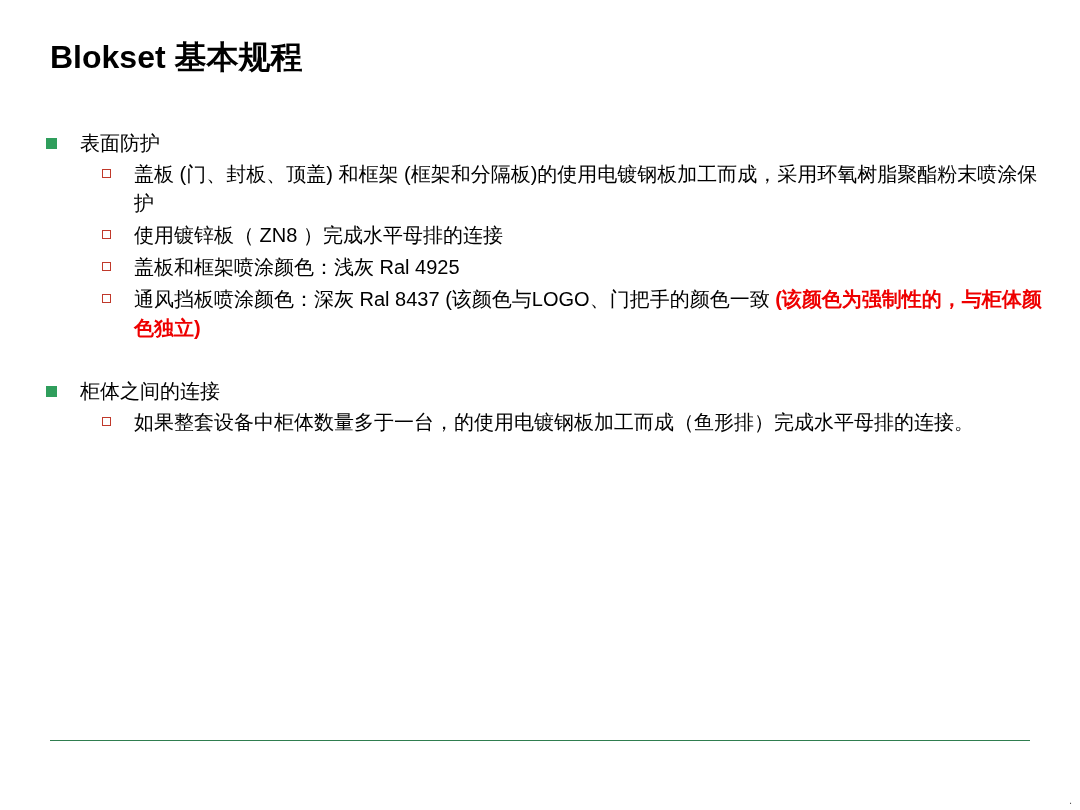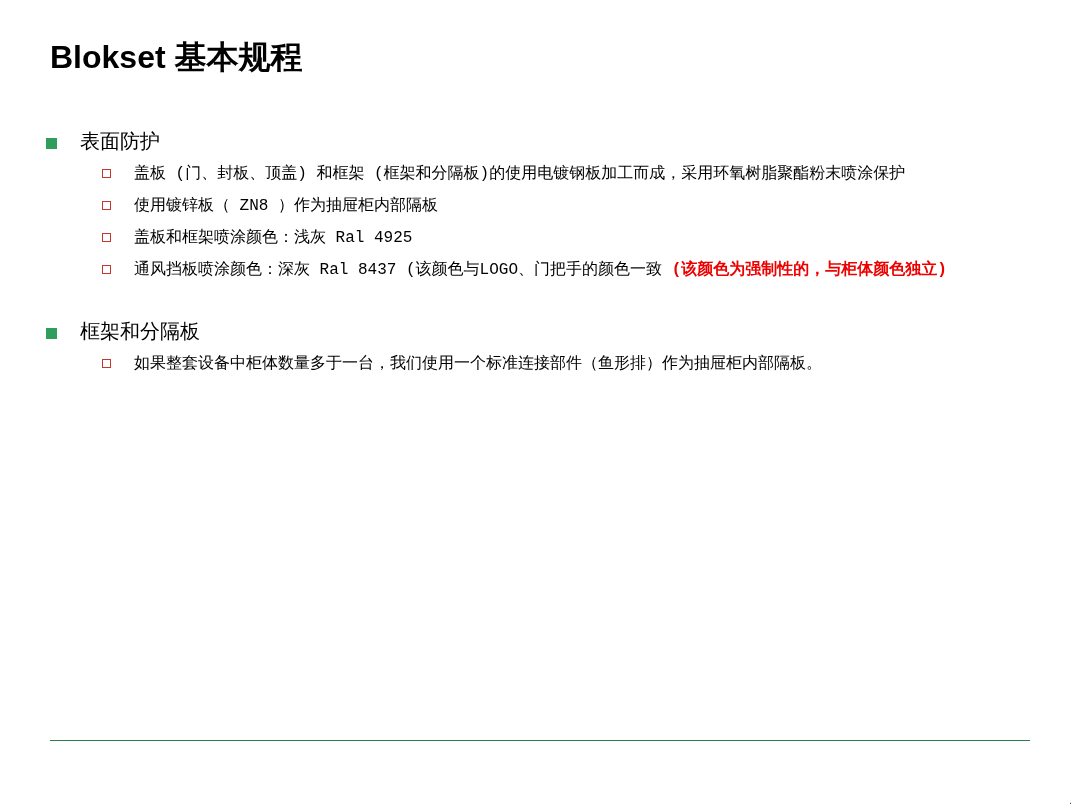--- a/index.html
+++ b/index.html
@@ -28,21 +28,20 @@
     font-weight: bold;
     color: #000000;
     letter-spacing: 0px;
     white-space: nowrap;
   }
   .body-area {
     position: absolute;
     left: 44px;
     top: 128px;
     width: 1000px;
-    font-family: Liberation Mono, monospace;
   }
   
   .lvl1 {
     position: relative;
     padding-left: 36px;
     margin-bottom: 2px;
     font-size: 20px;
     line-height: 30px;
     color: #000000;
   }
@@ -53,21 +52,21 @@
     width: 11px;
     height: 11px;
     background: #2f9e5c;
     display: block;
   }
   
   .lvl2 {
     position: relative;
     padding-left: 90px;
     margin-bottom: 3px;
-    font-size: 16px;
+    font-size: 20px;
     line-height: 29px;
     color: #000000;
   }
   .lvl2 .marker {
     position: absolute;
     left: 58px;
     top: 9px;
     width: 9px;
     height: 9px;
     border: 1.5px solid #c0392b;
@@ -112,43 +111,43 @@
       <span>表面防护</span>
     </div>
 
     <div class="lvl2">
       <span class="marker"></span>
       <span>盖板 (门、封板、顶盖) 和框架 (框架和分隔板)的使用电镀钢板加工而成，采用环氧树脂聚酯粉末喷涂保护</span>
     </div>
 
     <div class="lvl2">
       <span class="marker"></span>
-      <span>使用镀锌板（ ZN8 ）作为抽屉柜内部隔板</span>
+      <span>使用镀锌板（ ZN8 ）完成水平母排的连接</span>
     </div>
 
     <div class="lvl2">
       <span class="marker"></span>
       <span>盖板和框架喷涂颜色：浅灰 Ral 4925</span>
     </div>
 
     <div class="lvl2">
       <span class="marker"></span>
       <span>通风挡板喷涂颜色：深灰 Ral 8437 (该颜色与LOGO、门把手的颜色一致 </span><span class="red">(该颜色为强制性的，与柜体颜色独立)</span>
     </div>
 
     <div class="gap"></div>
 
     <div class="lvl1">
       <span class="marker"></span>
-      <span>框架和分隔板</span>
+      <span>柜体之间的连接</span>
     </div>
 
     <div class="lvl2">
       <span class="marker"></span>
-      <span>如果整套设备中柜体数量多于一台，我们使用一个标准连接部件（鱼形排）作为抽屉柜内部隔板。</span>
+      <span>如果整套设备中柜体数量多于一台，的使用电镀钢板加工而成（鱼形排）完成水平母排的连接。</span>
     </div>
 
   </div>
 
   <div class="bottom-rule"></div>
   <div class="corner-mark">.</div>
 
 </div>
 
 </body></html>

